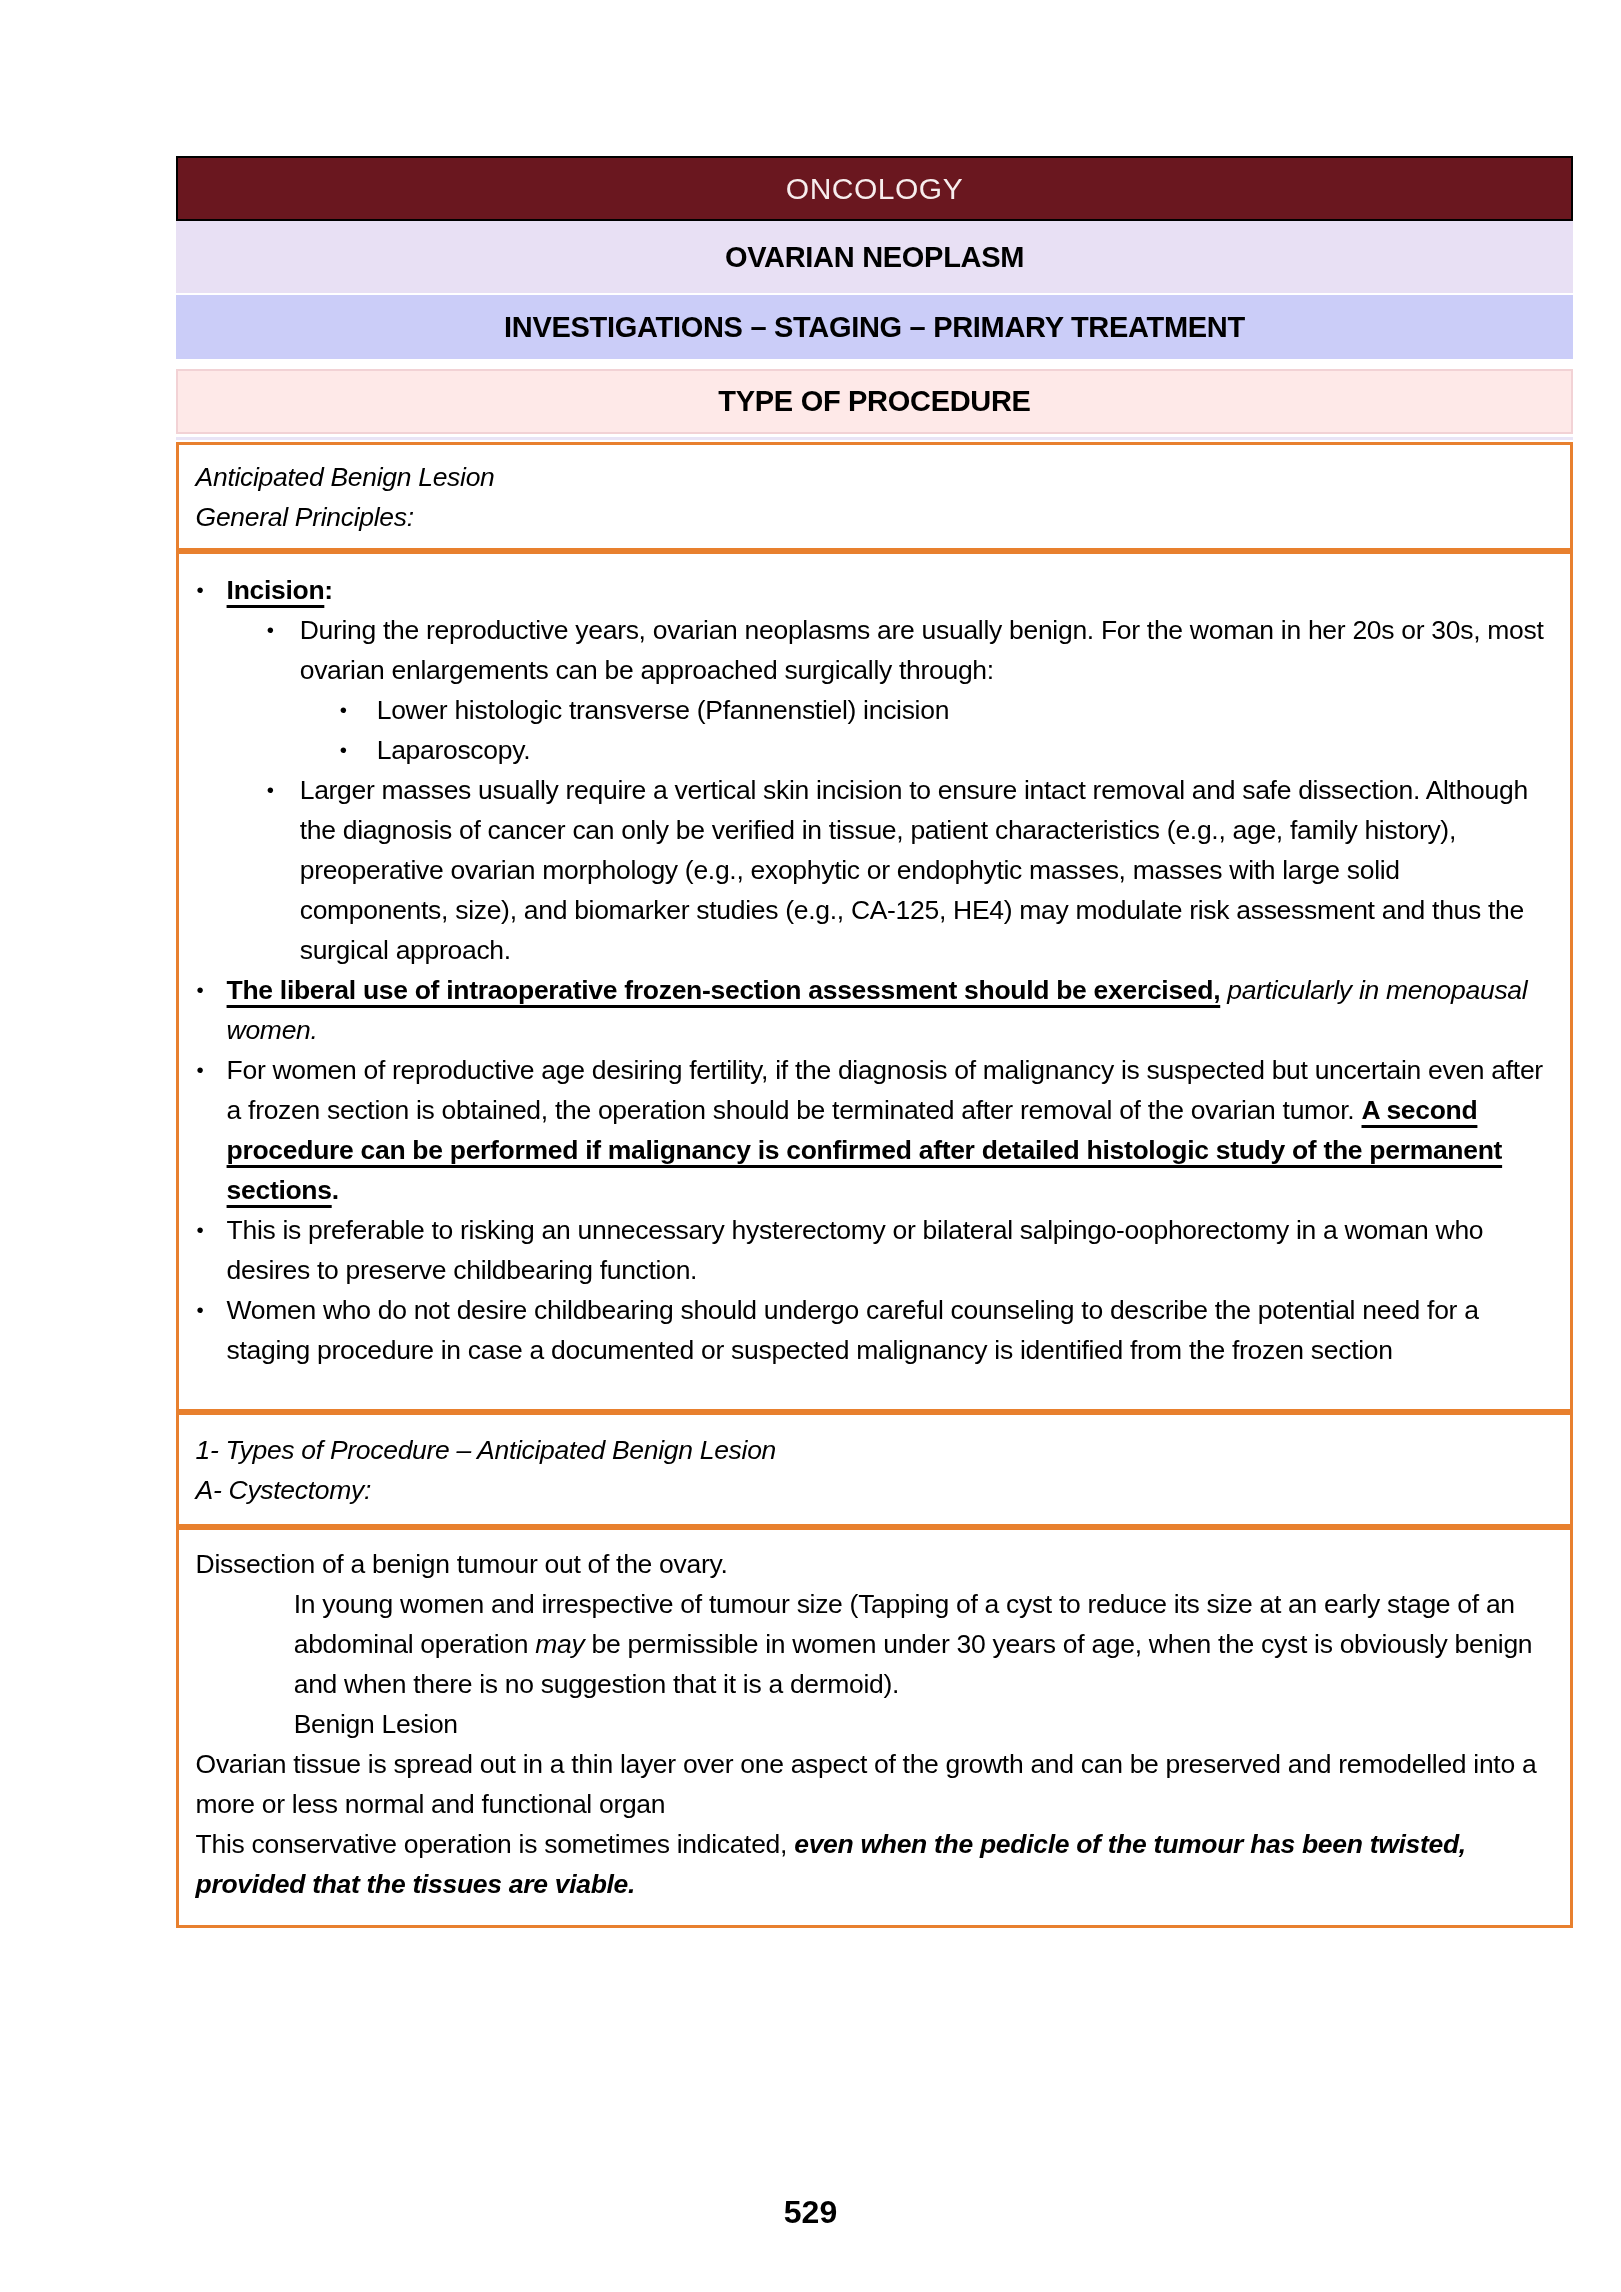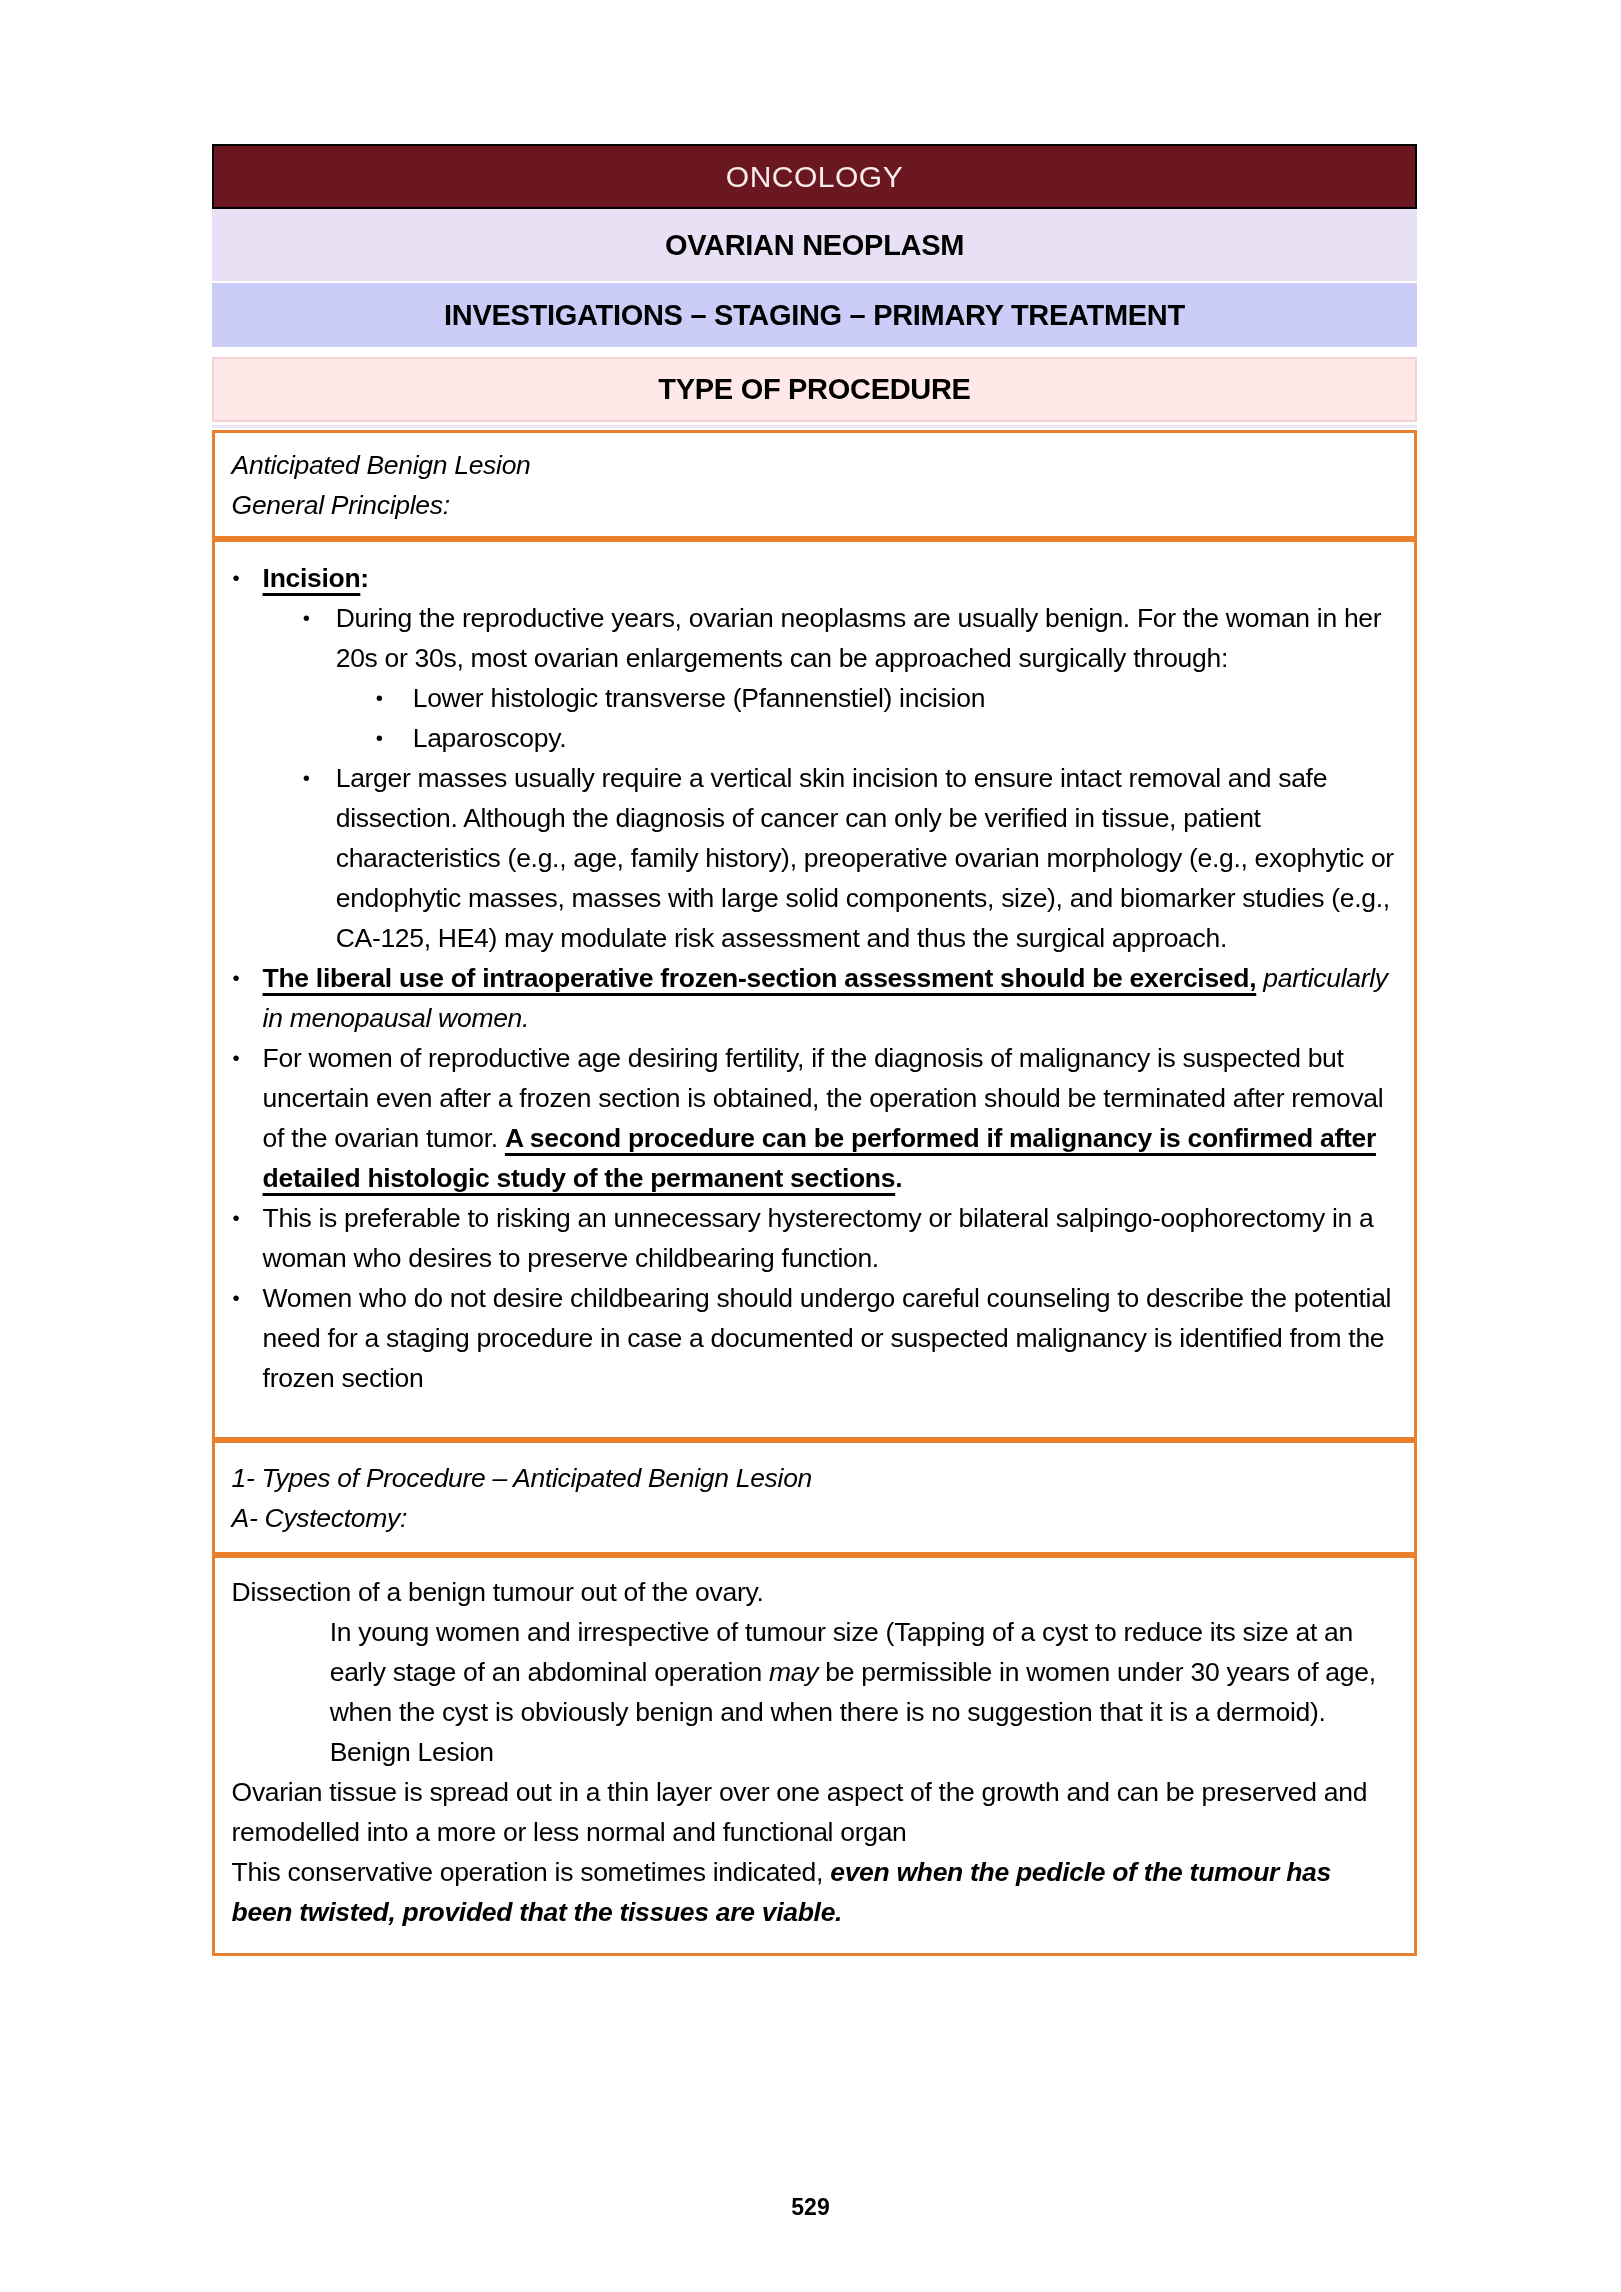--- a/index.html
+++ b/index.html
@@ -7,23 +7,22 @@
   .page {
     position:relative;
     width:1621px; height:2293px;
     background:#ffffff;
     font-family:"Liberation Sans","DejaVu Sans",sans-serif;
     color:#000;
     overflow:hidden;
   }
   .content {
     position:absolute;
-    left:176px; top:144px;
-    width:1205px;
-    margin-left:36px;
+    left:176px; top:156px;
+    width:1397px;
   }
   
   .bar {
     display:flex; align-items:center; justify-content:center;
     text-align:center;
     font-weight:bold; font-size:29px;
     letter-spacing:-0.3px;
   }
   .bar-oncology {
     background:var(--maroon);
@@ -73,21 +72,21 @@
   .s-b  { font-weight:bold; }
   .s-i  { font-style:italic; }
   .s-bi { font-weight:bold; font-style:italic; }
   .s-bu { font-weight:bold; text-decoration:underline; text-decoration-thickness:2.9px; text-underline-offset:5.9px; }
   
   .pageno {
     position:absolute;
     left:0; top:2194px; width:100%;
     text-align:center;
     font-weight:bold;
-    font-size:23px;
+    font-size:32px;
   }
 </style>
 </head>
 <body>
 
 <div class="page">
   <div class="content">
 
     <div class="bar bar-oncology">
       <span>ONCOLOGY</span>

